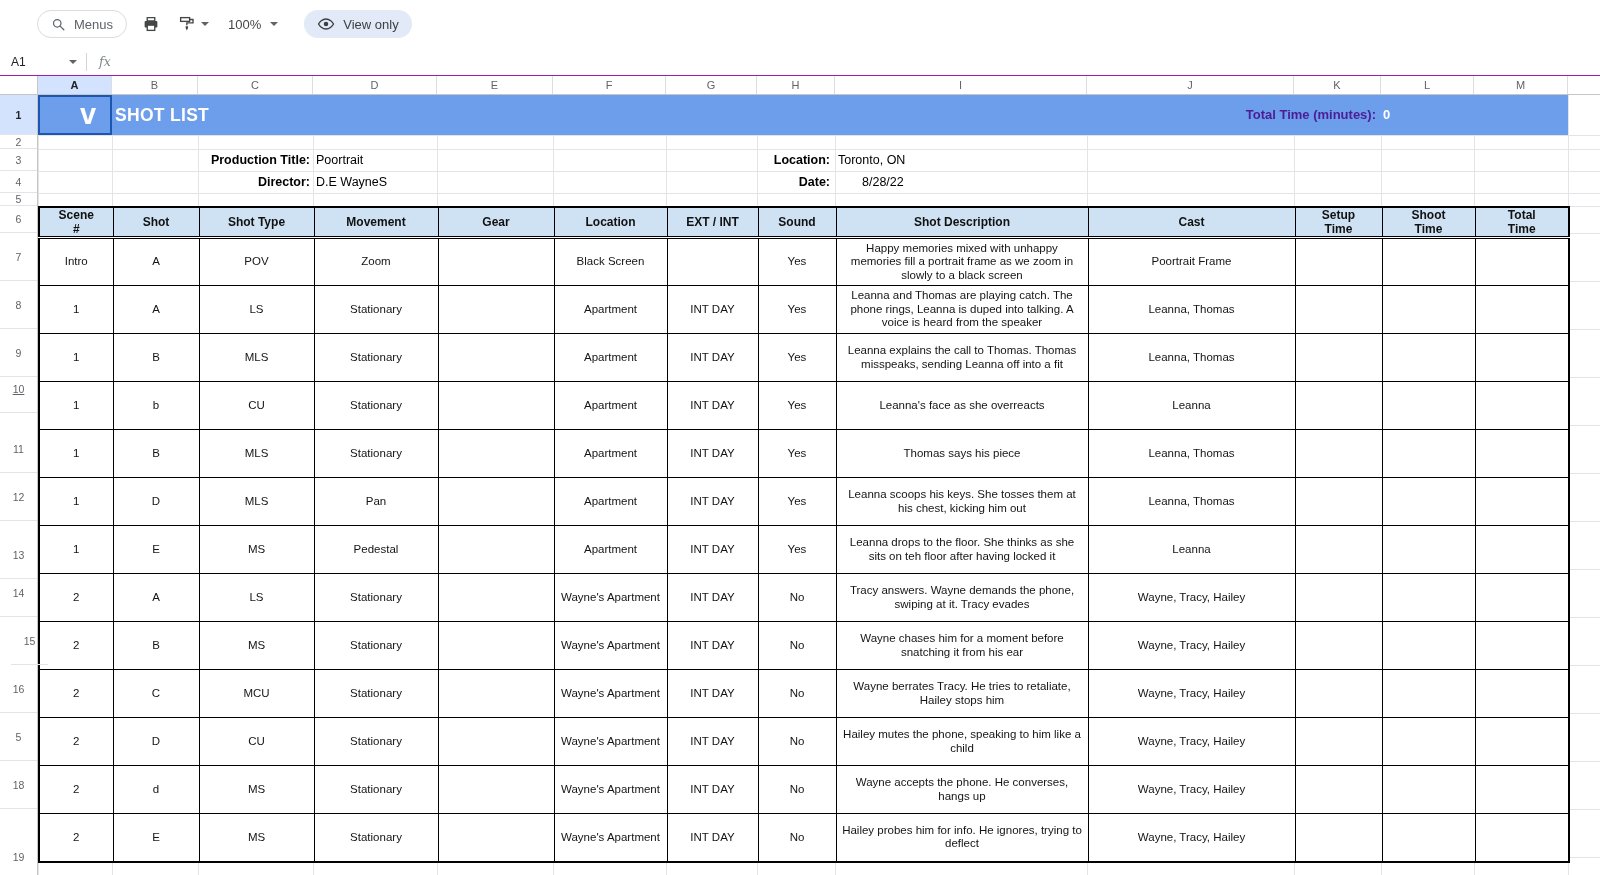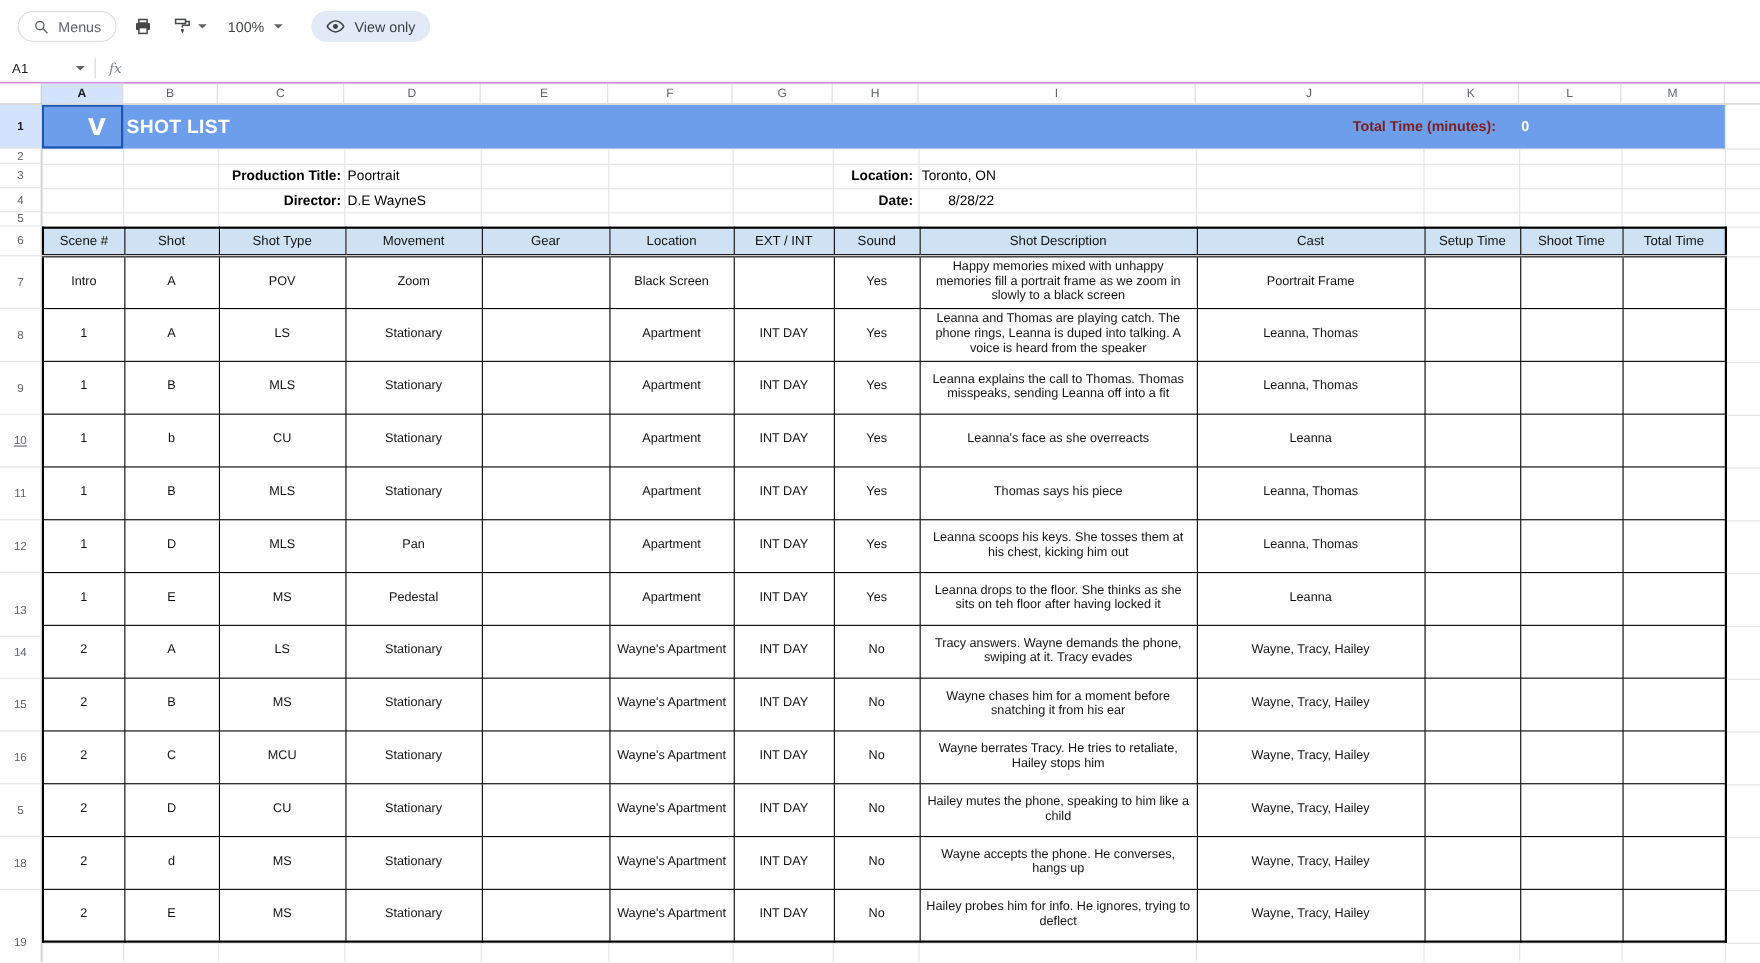--- a/index.html
+++ b/index.html
@@ -3,22 +3,22 @@
 <meta charset="utf-8">
 <style>
   html,body{margin:0;padding:0;}
   body{
     width:1600px;height:875px;overflow:hidden;background:#fff;
     font-family:"Liberation Sans","DejaVu Sans",sans-serif;
     position:relative;
   }
   
   .toolbar{
-    height:48px;display:flex;align-items:center;padding-left:16px;gap:12px;
-    background:#fff;box-sizing:border-box;
+    height:48px;display:flex;align-items:center;padding-left:2px;gap:12px;
+    background:#fff;box-sizing:border-box;margin-left:35px;
   }
   .pill{
     height:28px;border-radius:14px;display:inline-flex;align-items:center;gap:8px;
     padding:0 13px;font-size:13px;cursor:pointer;border:none;background:none;
     font-family:inherit;
   }
   .menus-pill{border:1px solid #dadce0;background:#fff;color:#5f6368;}
   .viewonly-pill{background:var(--view-only-bg,#e2eaf8);color:#3c4043;font-weight:500;margin-left:14px;}
   .iconbtn{background:none;border:none;display:inline-flex;align-items:center;gap:5px;padding:3px;cursor:pointer;}
   .zoom{display:inline-flex;align-items:center;gap:9px;font-size:13px;color:#444746;margin-left:4px;cursor:pointer;}
@@ -62,40 +62,40 @@
   .row-h.sel{background:#d3e3fd;color:#202124;font-weight:bold;}
   .vline{position:absolute;top:0;width:1px;height:780px;background:#e2e4e7;z-index:0;}
   .hline{position:absolute;left:38px;width:1562px;height:1px;background:#e2e4e7;z-index:0;}
   
   .title-band{
     position:absolute;left:38px;top:0;width:1530px;height:40px;
     background:var(--band-blue,#6d9eeb);z-index:2;cursor:cell;
   }
   .vimeo-logo{position:absolute;left:42px;top:-2px;line-height:42px;color:#fff;font-weight:bold;font-size:29px;}
   .band-title{position:absolute;left:77px;top:0;line-height:40px;color:#fff;font-weight:bold;font-size:17.5px;letter-spacing:.3px;}
-  .total-label{position:absolute;right:208px;top:0;line-height:40px;color:#7f1d1d;font-weight:bold;font-size:13px;}
+  .total-label{position:absolute;right:192px;top:0;line-height:40px;color:#4c1d95;font-weight:bold;font-size:13px;}
   .total-value{position:absolute;left:1345px;top:0;line-height:40px;color:#fff;font-weight:bold;font-size:13px;}
   .selection{
     position:absolute;left:38px;top:0;width:74px;height:40px;box-sizing:border-box;
     border:2px solid var(--selection-border,#1b57b0);z-index:4;pointer-events:none;
   }
   
   .info-label{position:absolute;font-size:12.5px;font-weight:bold;color:#000;z-index:2;white-space:nowrap;cursor:cell;}
   .info-value{position:absolute;font-size:12.5px;color:#000;z-index:2;white-space:nowrap;cursor:cell;}
   .r3{top:54px;height:22px;line-height:22px;}
   .r4{top:76px;height:22px;line-height:22px;}
   
   .shot-table{
     position:absolute;left:38px;top:111px;width:1530px;z-index:3;background:#fff;
     border-collapse:collapse;table-layout:fixed;font-size:11.5px;color:#141414;
     border:2px solid #000;
   }
   .shot-table th{
-    background:var(--header-blue,#cfe2f3);font-weight:normal;font-size:12px;color:#111;
-    border:1px solid #000;border-bottom:3px double #000;padding:0 2px;overflow:hidden;cursor:cell;
+    background:var(--header-blue,#cfe2f3);font-weight:bold;font-size:12px;color:#111;
+    border:1px solid #000;border-bottom:3px double #000;padding:0 18px;overflow:hidden;cursor:cell;
   }
   .shot-table td{
     border:1px solid #000;text-align:center;vertical-align:middle;
     padding:1px 4px;line-height:13.5px;overflow:hidden;box-sizing:border-box;cursor:cell;
   }
 </style>
 </head>
 <body>
 
 <div class="toolbar">
@@ -463,25 +463,25 @@
   <div class="row-header-col">
       <div class="row-h sel" style="top: 0px; height: 40px;">1</div>
       <div class="row-h" style="top: 40px; height: 14px;">2</div>
       <div class="row-h" style="top: 54px; height: 22px;">3</div>
       <div class="row-h" style="top: 76px; height: 22px;">4</div>
       <div class="row-h" style="top: 98px; height: 13px;">5</div>
       <div class="row-h" style="top: 111px; height: 27px;">6</div>
       <div class="row-h" style="top: 138px; height: 48px;">7</div>
       <div class="row-h" style="top: 186px; height: 48px;">8</div>
       <div class="row-h" style="top: 234px; height: 48px;">9</div>
-      <div class="row-h" style="top: 282px; height: 48px; text-decoration: underline;">10</div>
+      <div class="row-h" style="top: 270px; height: 48px; text-decoration: underline;">10</div>
       <div class="row-h" style="top: 330px; height: 48px;">11</div>
       <div class="row-h" style="top: 378px; height: 48px;">12</div>
       <div class="row-h" style="top: 436px; height: 48px;">13</div>
       <div class="row-h" style="top: 474px; height: 48px;">14</div>
-      <div class="row-h" style="top: 522px; height: 48px;">15</div>
+      <div class="row-h" style="top: 522px; height: 48px; margin-left: 11px;">15</div>
       <div class="row-h" style="top: 570px; height: 48px;">16</div>
       <div class="row-h" style="top: 618px; height: 48px;">5</div>
       <div class="row-h" style="top: 666px; height: 48px;">18</div>
       <div class="row-h" style="top: 738px; height: 48px;">19</div>
       <div class="row-h" style="top: 762px; height: 48px;">20</div>
     </div>
 </div>
 
 </body></html>

